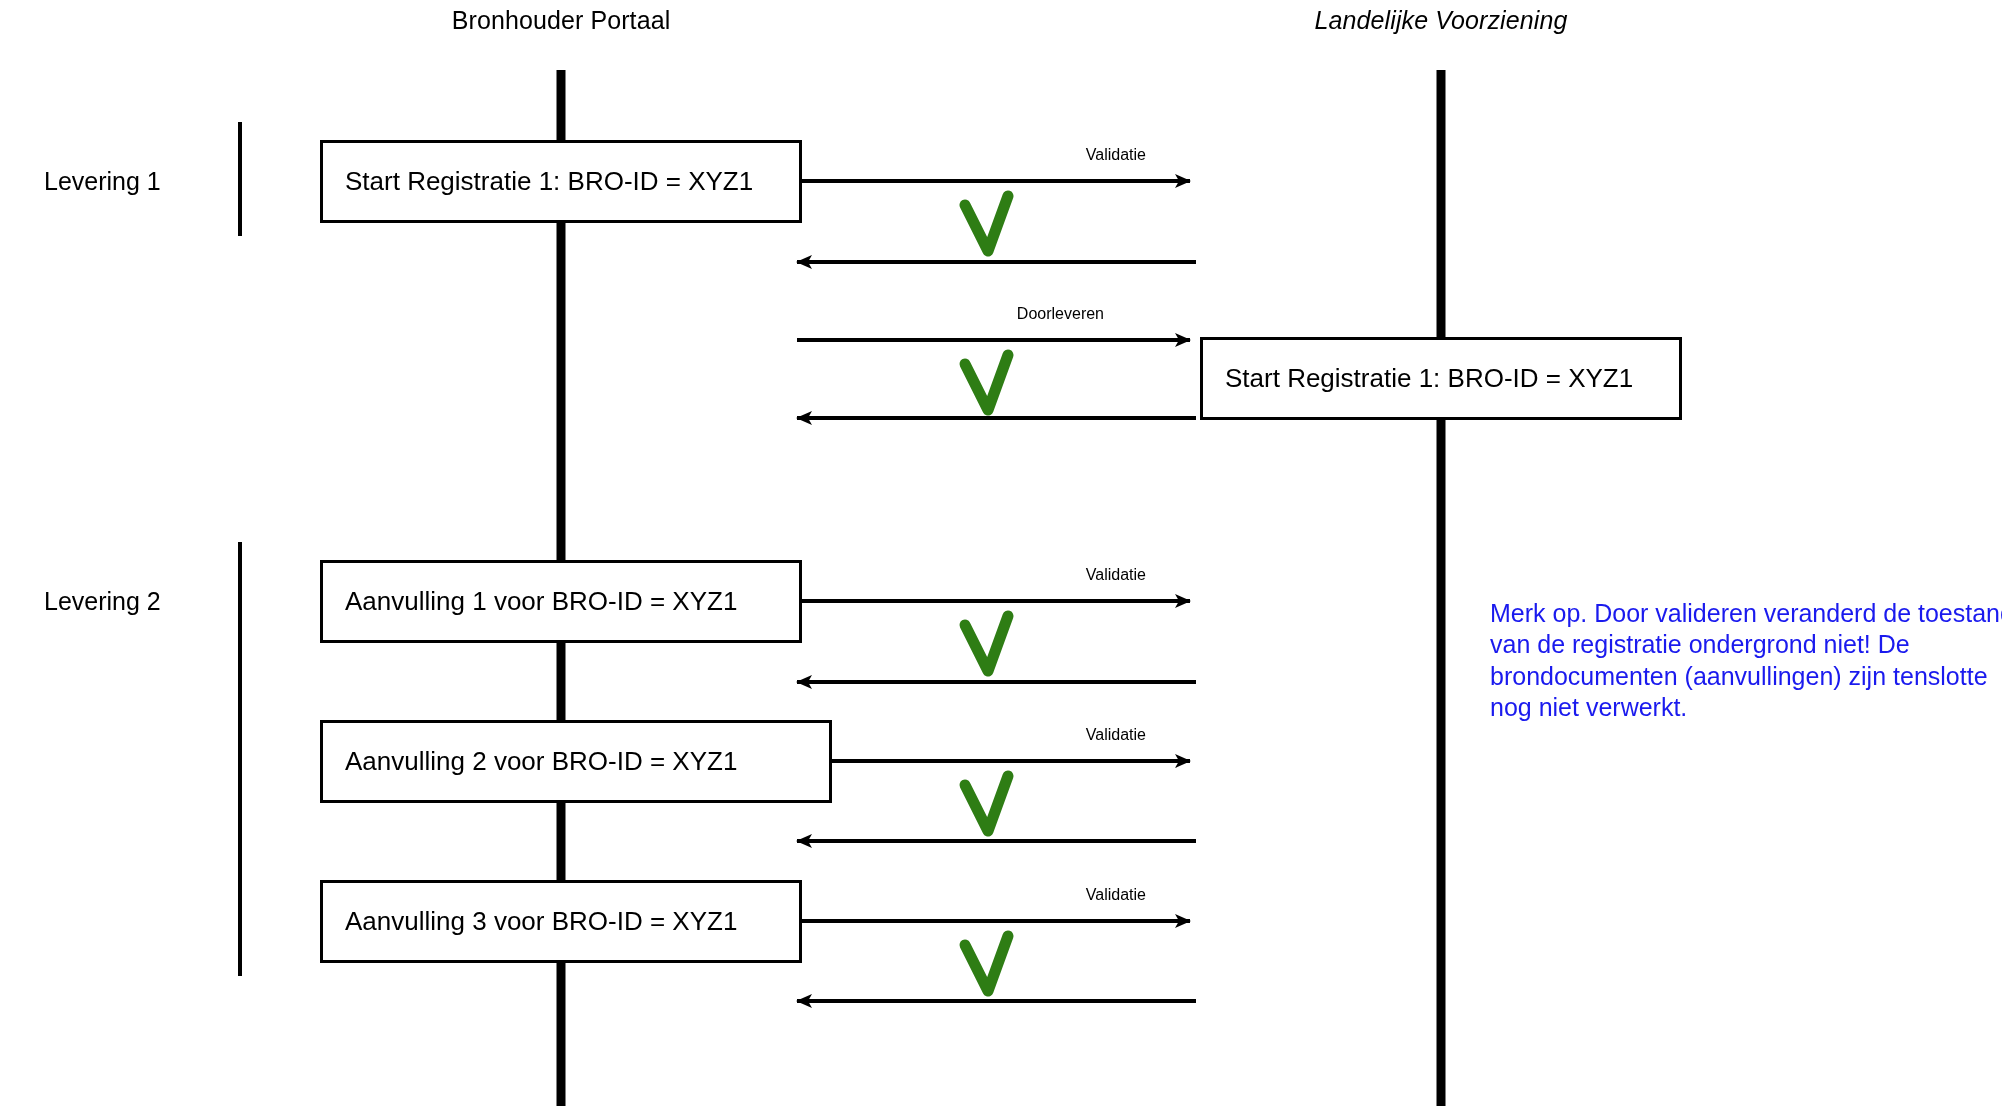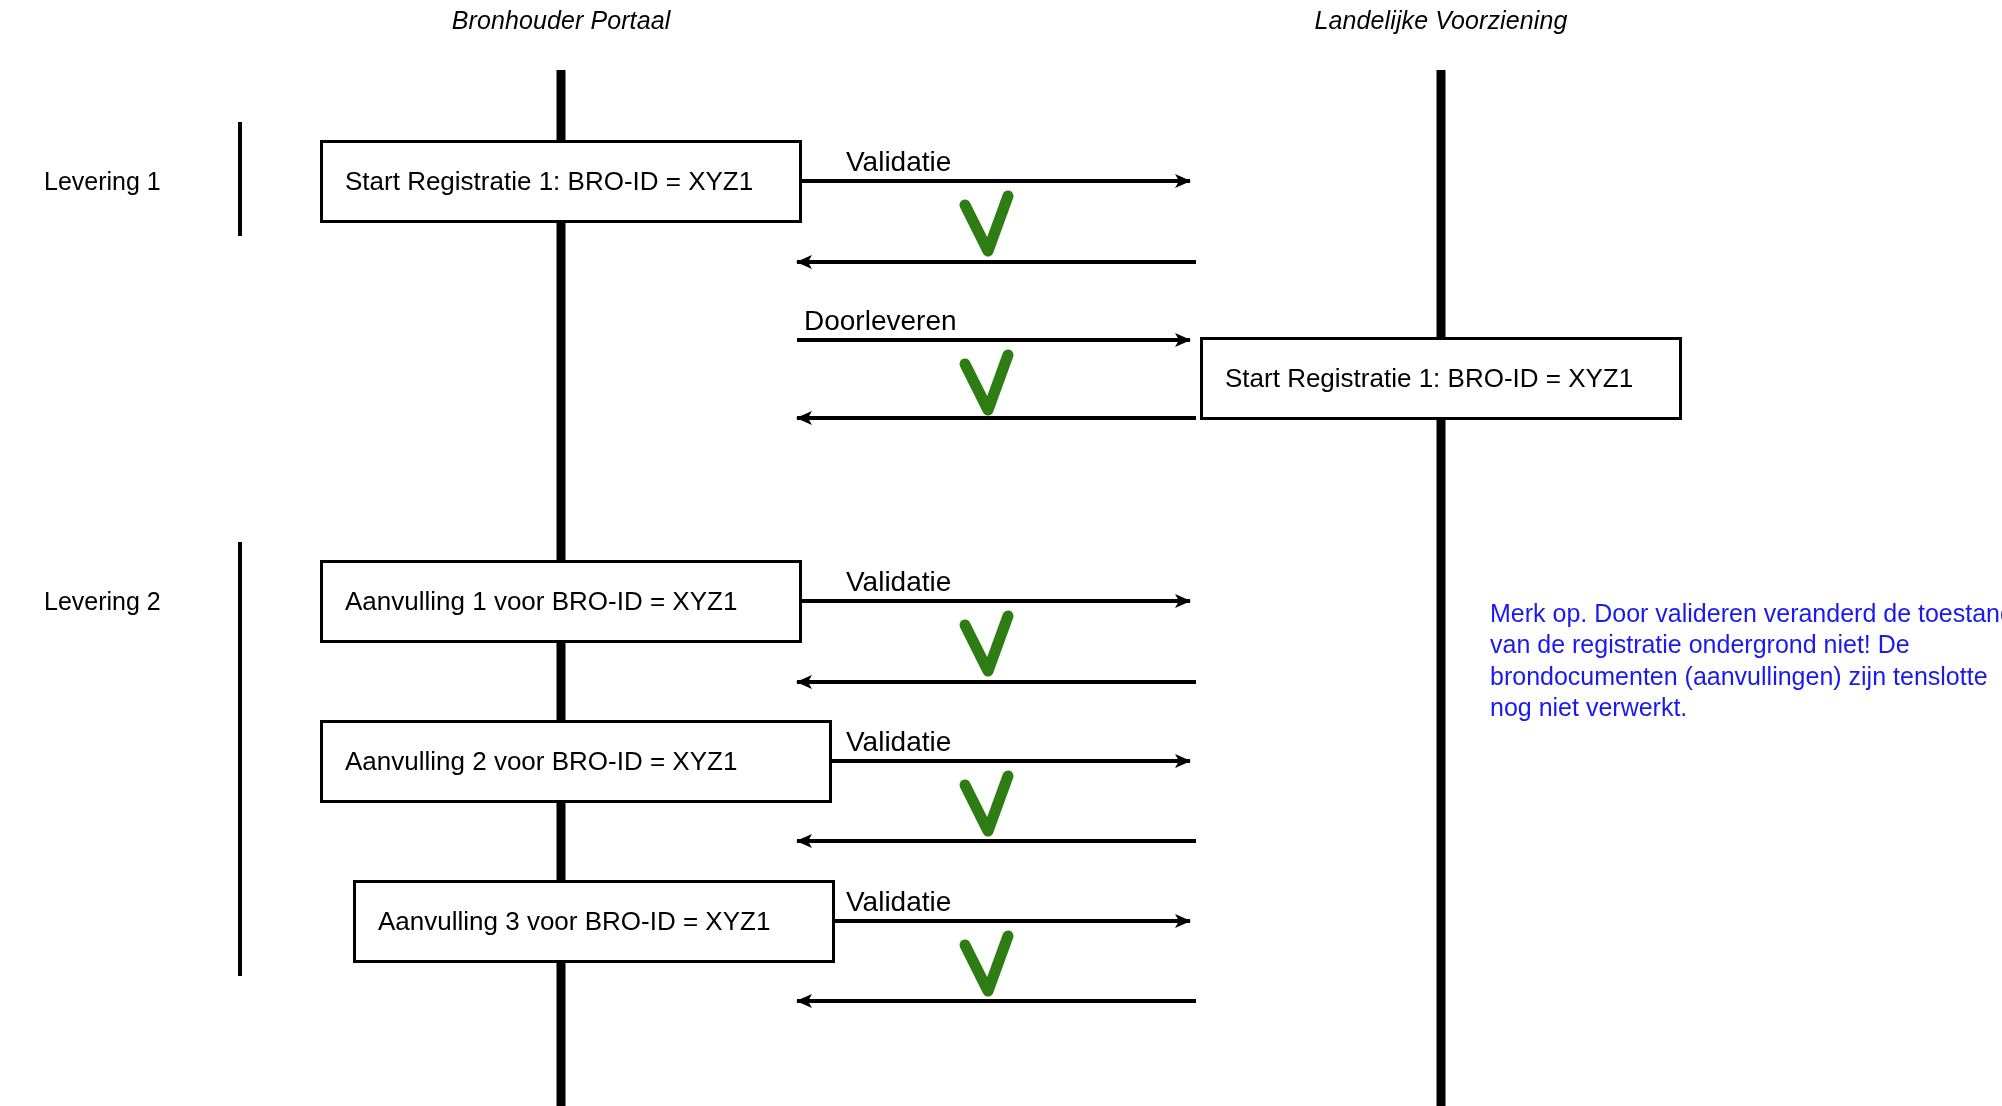--- a/index.html
+++ b/index.html
@@ -47,24 +47,24 @@
     background: #ffffff;
     display: flex;
     align-items: center;
     padding-left: 22px;
     font-size: 26px;
     color: #000000;
     white-space: nowrap;
   }
   .arrow-label {
     position: absolute;
-    font-size: 28px;
+    font-size: 16px;
     color: #000000;
     white-space: nowrap;
-    text-align: left;
+    text-align: right;
   }
   .note-text {
     position: absolute;
     font-size: 25px;
     line-height: 1.25;
     color: #1a1aee;
     width: 540px;
   }
 </style>
 </head>
@@ -140,37 +140,37 @@
       <line x1="802" y1="921" x2="1190" y2="921" stroke="#000000" stroke-width="4" marker-end="url(#ah-right)"></line>
     </g>
     <g fill="none" stroke="#2e7d14" stroke-width="11" stroke-linecap="round" stroke-linejoin="round">
       <path d="M965,945 L988,991 L1008,936"></path>
     </g>
     <g>
       <line x1="1196" y1="1001" x2="797" y2="1001" stroke="#000000" stroke-width="4" marker-end="url(#ah-left)"></line>
     </g>
   </svg>
 
-  <div class="lane-title" style="left:361px; top:6px; width:400px;font-style:italic;">Bronhouder Portaal</div>
+  <div class="lane-title" style="left:361px; top:6px; width:400px;">Bronhouder Portaal</div>
 
   <div class="lane-title" style="left:1241px; top:6px; width:400px;font-style:italic;">Landelijke Voorziening</div>
 
   <div class="group-label" style="left:44px; top:167px;">Levering 1</div>
 
   <div class="group-label" style="left:44px; top:587px;">Levering 2</div>
 
   <div class="msg-box" style="left:320px; top:140px; width:482px; height:83px;">Start Registratie 1: BRO-ID = XYZ1</div>
 
   <div class="msg-box" style="left:1200px; top:337px; width:482px; height:83px;">Start Registratie 1: BRO-ID = XYZ1</div>
 
   <div class="msg-box" style="left:320px; top:560px; width:482px; height:83px;">Aanvulling 1 voor BRO-ID = XYZ1</div>
 
   <div class="msg-box" style="left:320px; top:720px; width:512px; height:83px;">Aanvulling 2 voor BRO-ID = XYZ1</div>
 
-  <div class="msg-box" style="left:320px; top:880px; width:482px; height:83px;margin-left:33px;">Aanvulling 3 voor BRO-ID = XYZ1</div>
+  <div class="msg-box" style="left:320px; top:880px; width:482px; height:83px;">Aanvulling 3 voor BRO-ID = XYZ1</div>
 
   <div class="arrow-label" style="left:846px; top:146px; width:300px;">Validatie</div>
 
   <div class="arrow-label" style="left:804px; top:305px; width:300px;">Doorleveren</div>
 
   <div class="arrow-label" style="left:846px; top:566px; width:300px;">Validatie</div>
 
   <div class="arrow-label" style="left:846px; top:726px; width:300px;">Validatie</div>
 
   <div class="arrow-label" style="left:846px; top:886px; width:300px;">Validatie</div>

